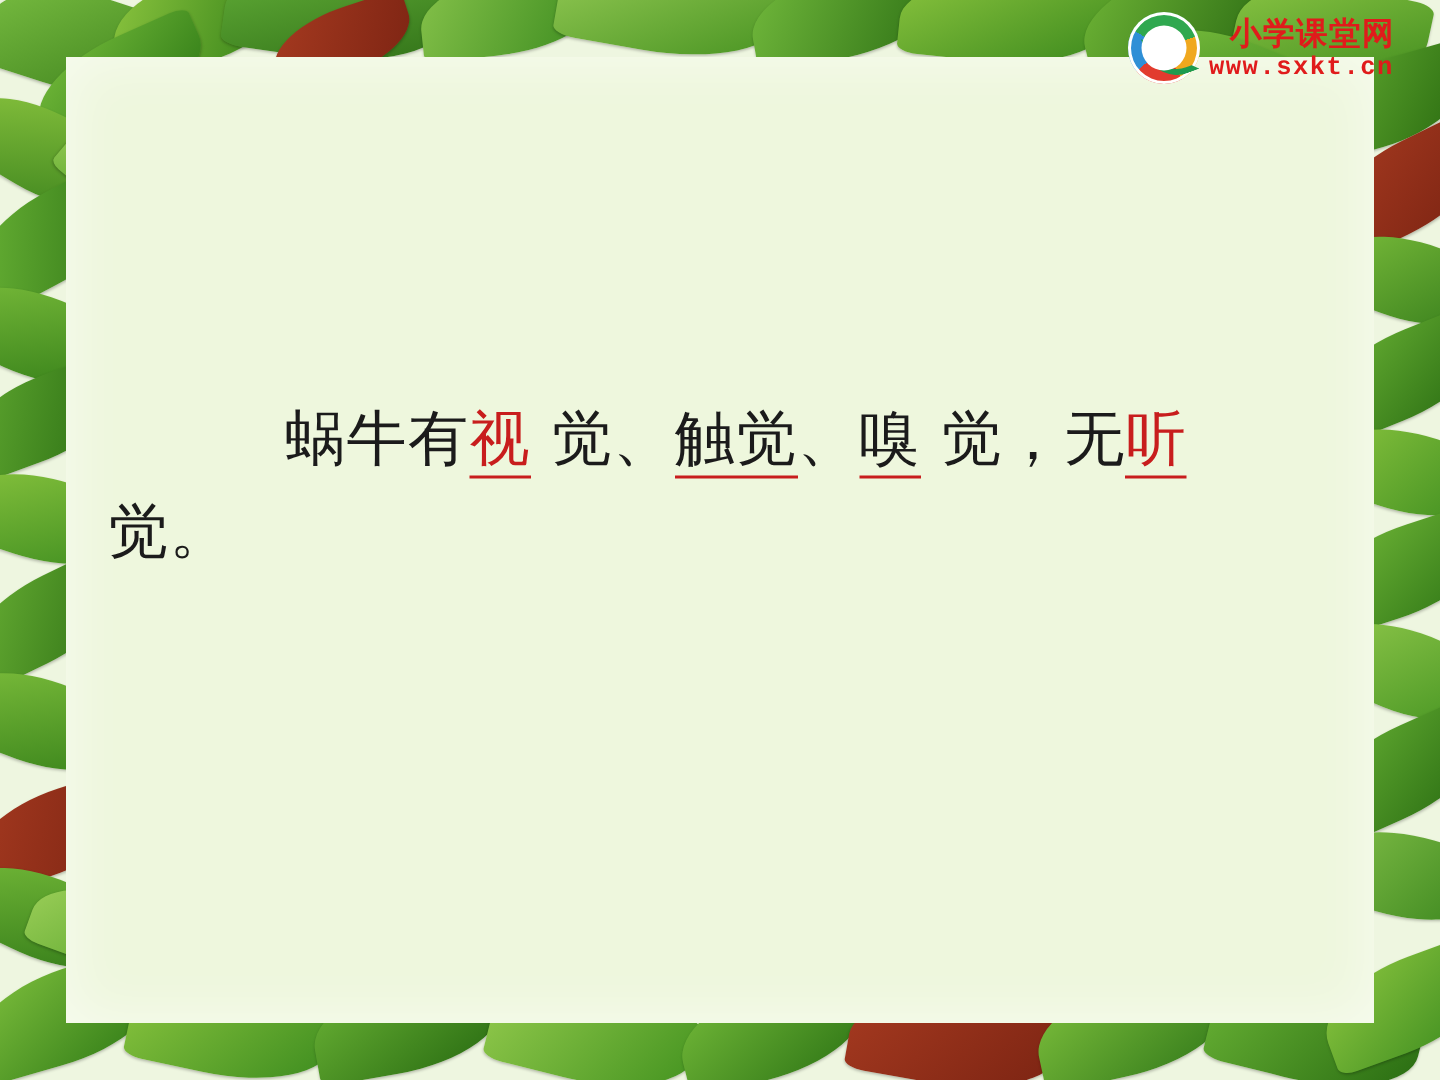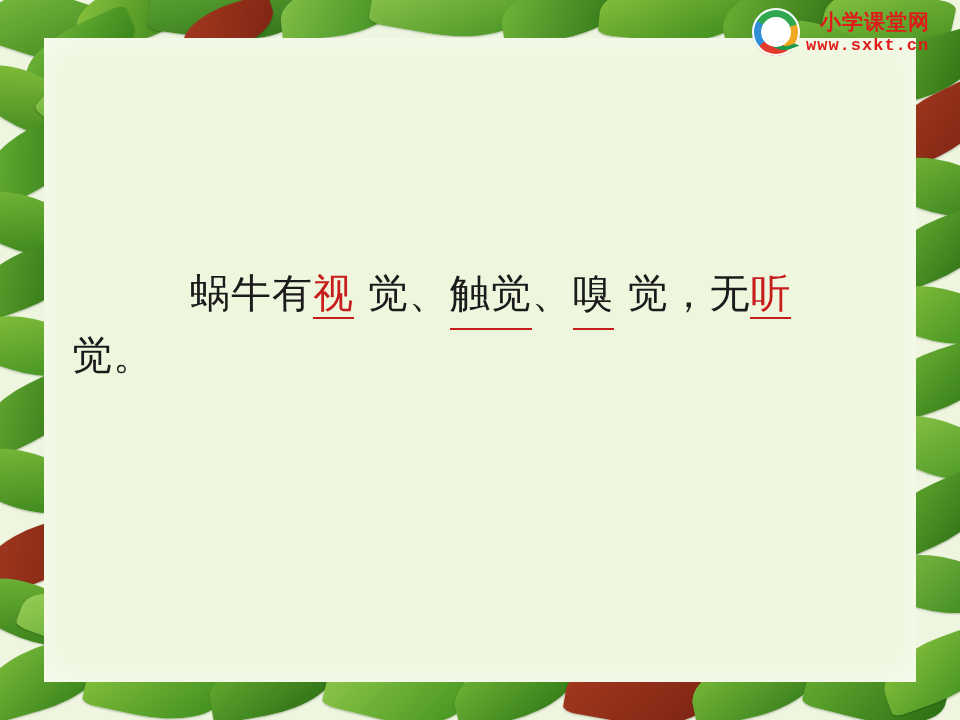--- a/index.html
+++ b/index.html
@@ -66,21 +66,21 @@
   }
   .body-text .indent { display: inline-block; width: 118px; }
   .body-text .u {
     color: #c81d1d;
     border-bottom: 2px solid #c81d1d;
     padding-bottom: 1px;
   }
   .body-text .u2 {
     color: #1b1b1b;
     border-bottom: 2px solid #c81d1d;
-    padding-bottom: 12px;
+    padding-bottom: 1px;
   }
 
   
   .logo {
     position: absolute;
     right: 12px;
     top: 6px;
     width: 196px;
     height: 56px;
   }

